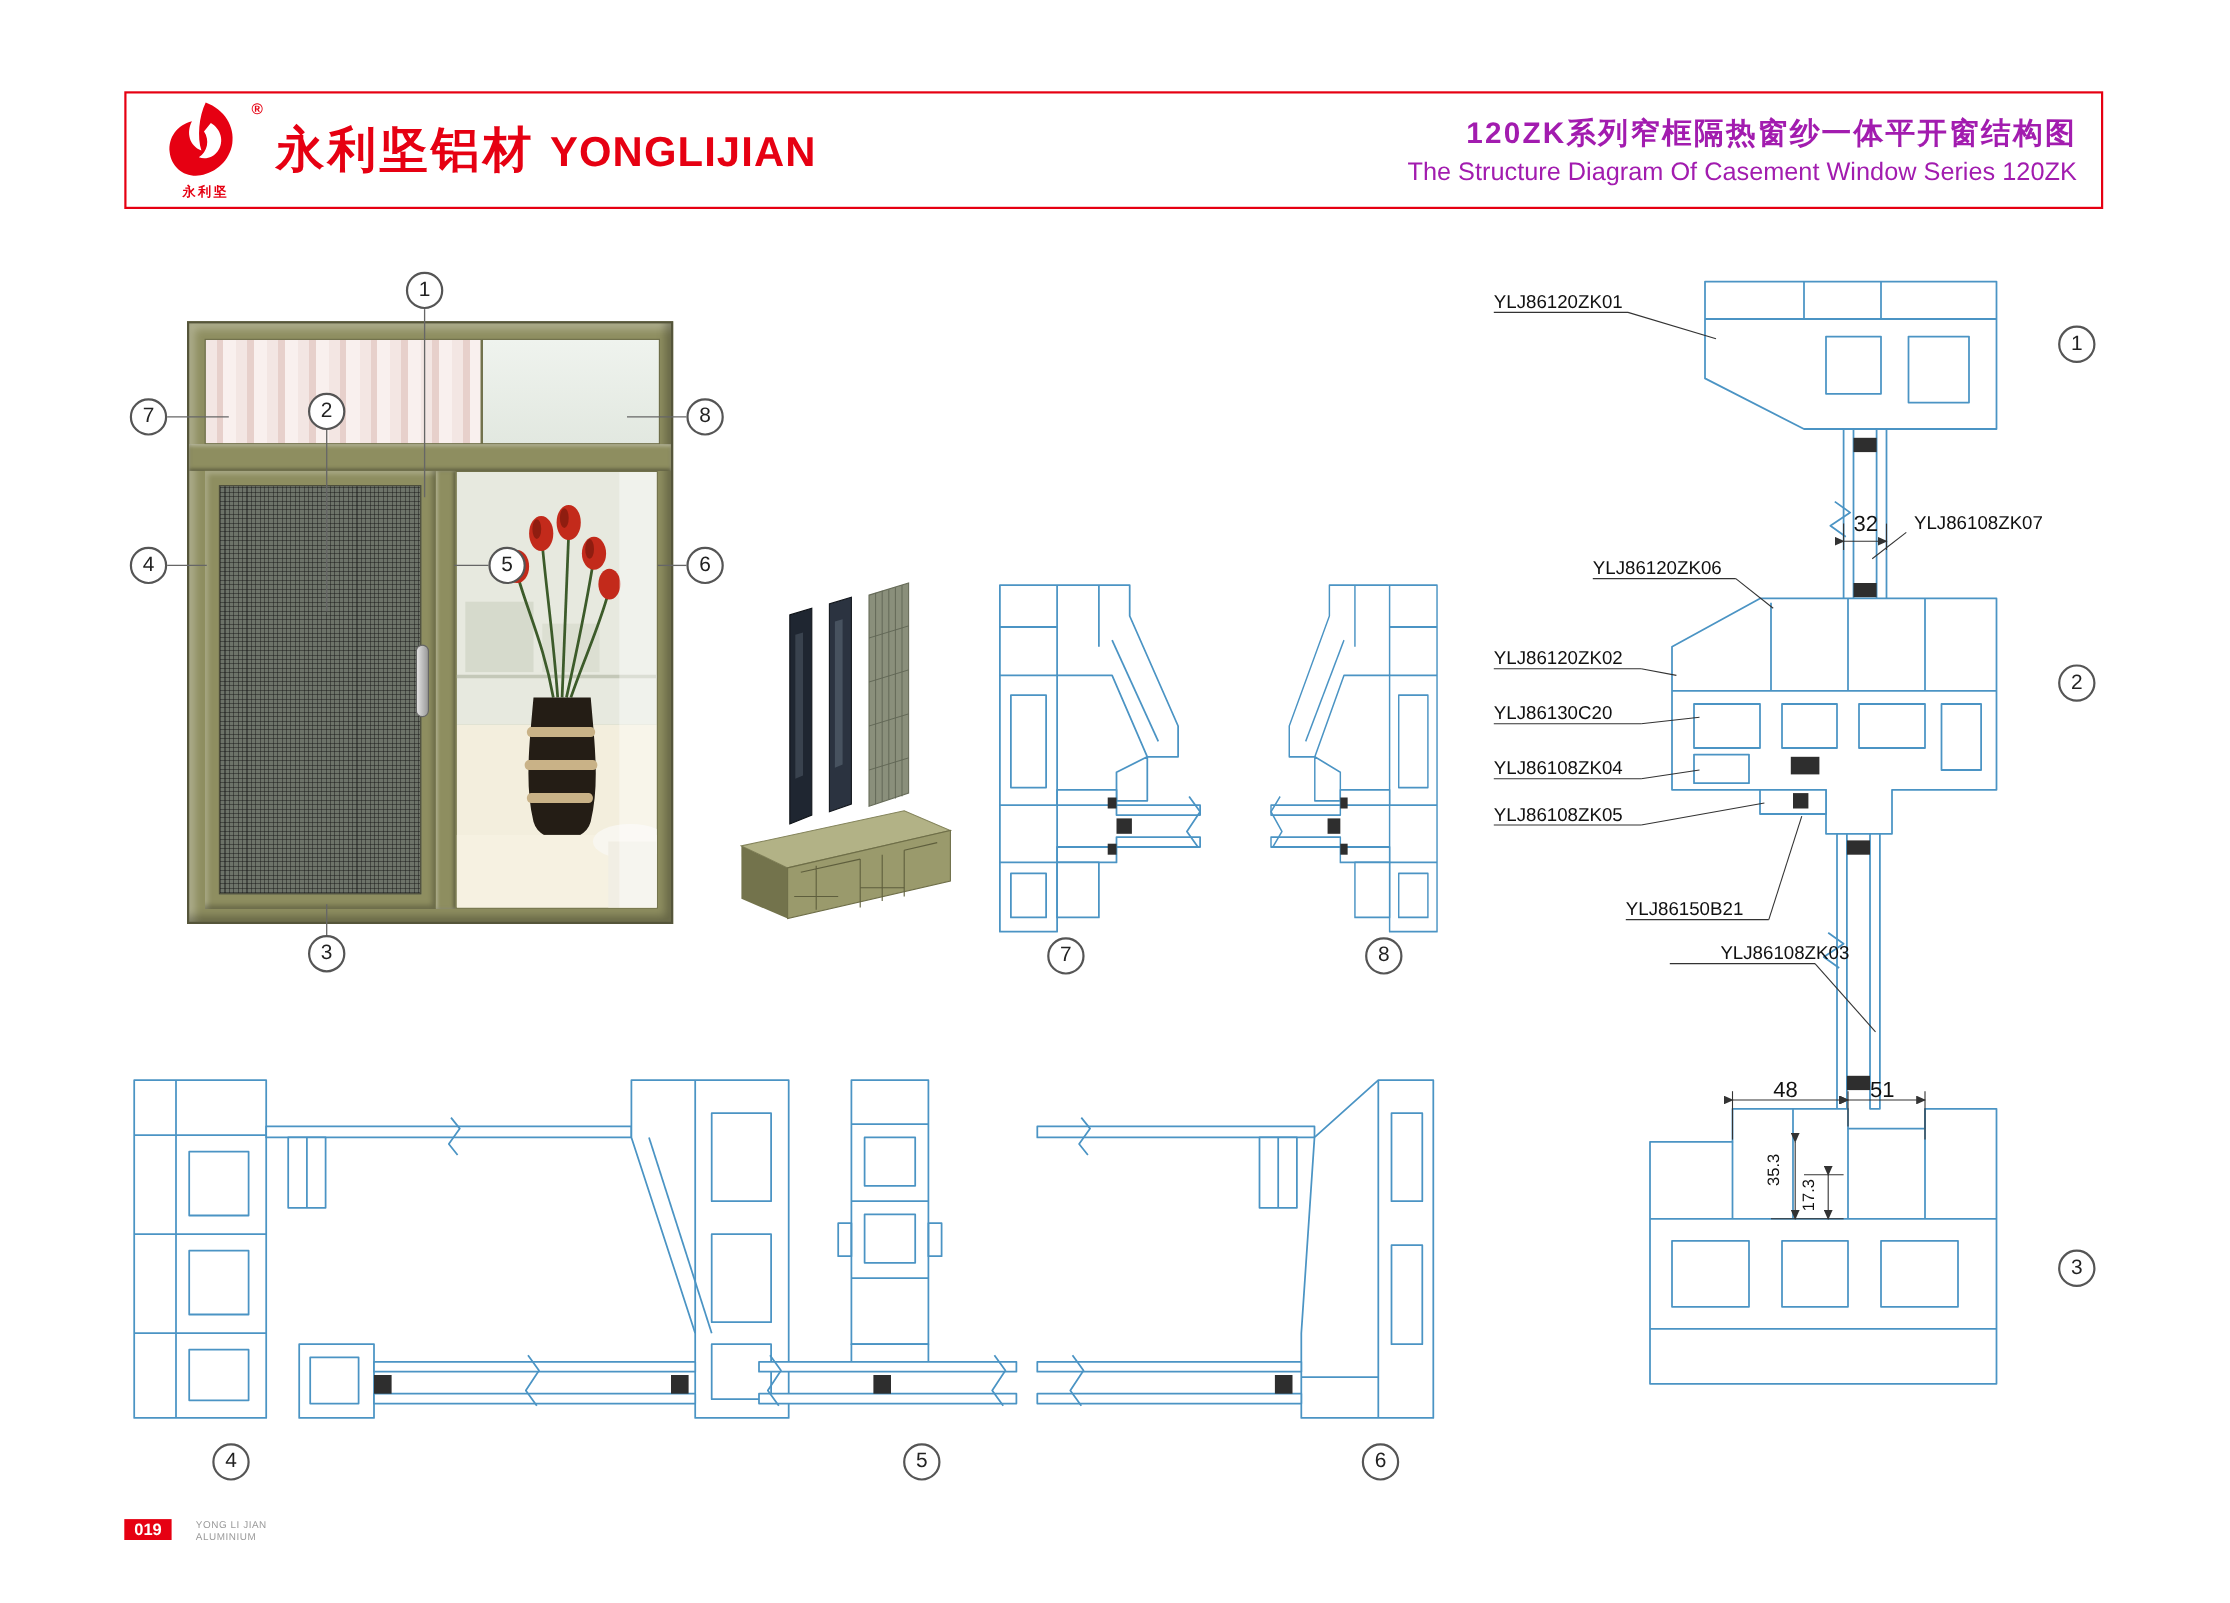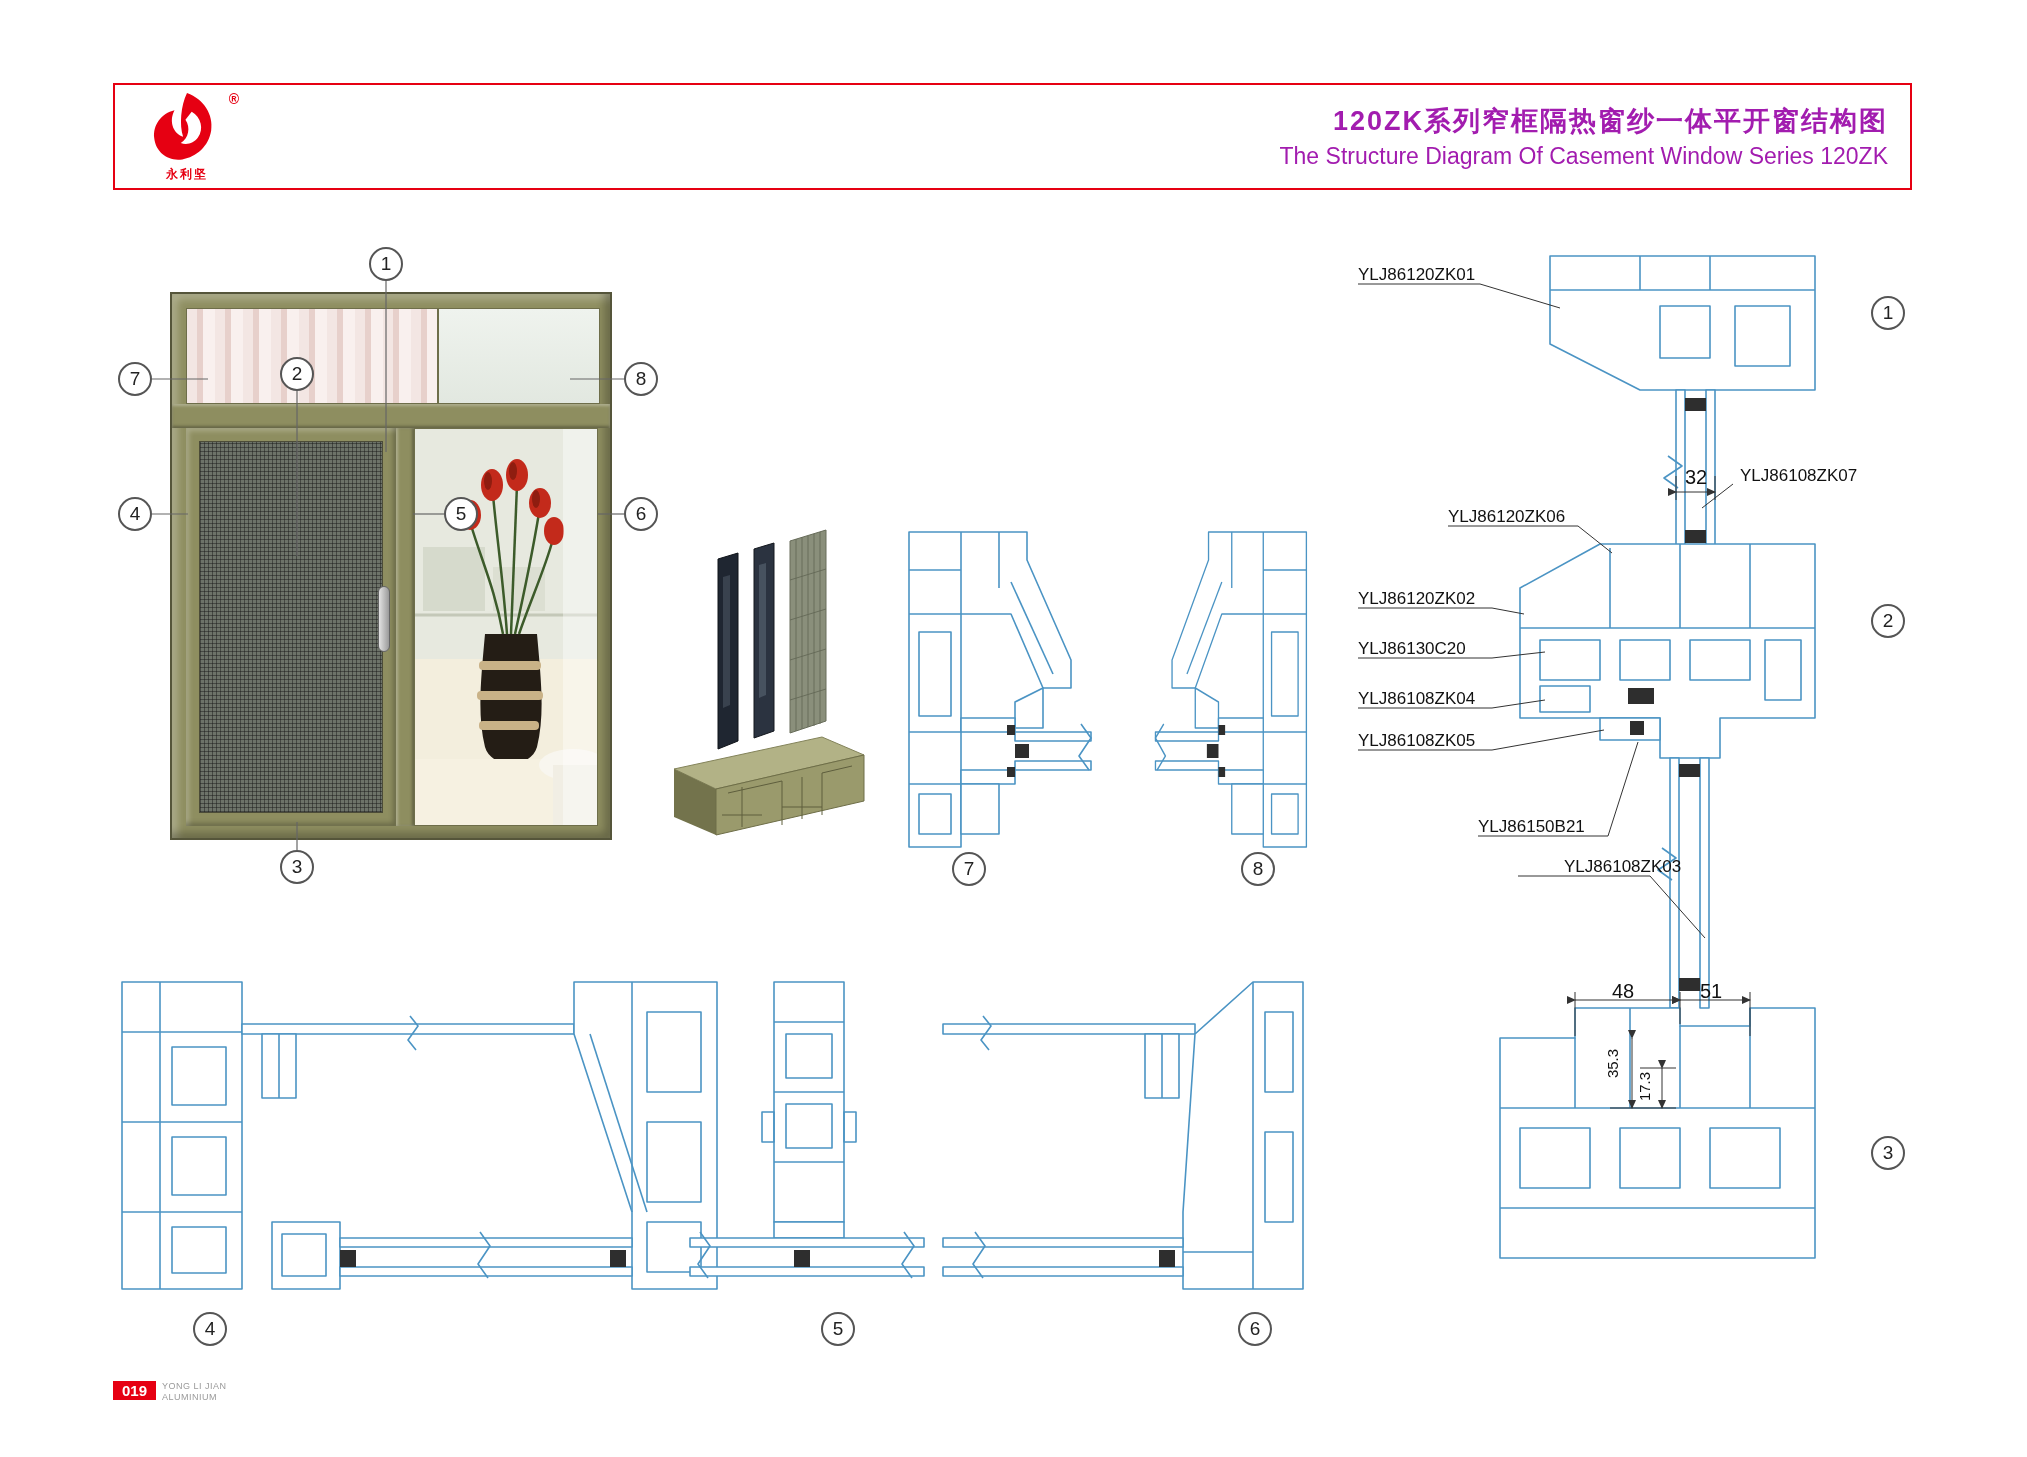--- a/index.html
+++ b/index.html
@@ -35,20 +35,24 @@
 <div class="page">
 
   <div class="header">
     <div class="logo-wrap">
       <svg viewBox="0 0 100 100" width="78" height="78">
         <path d="M50 4 C72 12 84 32 81 52 C78 72 62 86 44 89 C26 92 10 80 8 62 C6 45 17 30 34 26 C27 39 31 55 45 60 C40 45 42 20 50 4 Z" fill="#e60012"></path>
         <path d="M56 28 C68 35 72 50 64 61 C59 68 50 71 42 68 C52 62 55 48 48 38 Z" fill="#ffffff"></path>
       </svg>
       <div class="logo-caption">永利坚</div>
       <div class="reg">®</div>
+    </div>
+    <div class="brand">
+      <span class="brand-cn">永利坚铝材</span>
+      <span class="brand-en">YONGLIJIAN</span>
     </div>
     <div class="titles">
       <div class="t-cn">120ZK系列窄框隔热窗纱一体平开窗结构图</div>
       <div class="t-en">The Structure Diagram Of Casement Window Series 120ZK</div>
     </div>
   </div>
 
   <div class="abs" style="left:170px;top:292px;width:442px;height:548px;background:#8e8e60;border:2px solid #55553a;box-shadow:inset -5px -5px 8px rgba(0,0,0,.28), inset 5px 5px 8px rgba(255,255,255,.30);">
     <div class="abs" style="left:14px;top:14px;width:252px;height:96px;background:repeating-linear-gradient(90deg,#f3e6e3 0 10px,#e7d0cb 10px 16px,#f9f0ee 16px 28px);border:1px solid #6e6e4a;"></div>
     <div class="abs" style="left:266px;top:14px;width:162px;height:96px;background:linear-gradient(180deg,#eff3ee,#e2e8e0);border:1px solid #6e6e4a;"></div>
@@ -353,19 +357,19 @@
   <div class="lbl" style="left:1564px;top:857px;">YLJ86108ZK03</div>
 
   <div class="dimtxt" style="left:1685px;top:466px;">32</div>
   <div class="dimtxt" style="left:1612px;top:980px;">48</div>
   <div class="dimtxt" style="left:1700px;top:980px;">51</div>
   <div class="vdim" style="left:1598px;top:1055px;">35.3</div>
   <div class="vdim" style="left:1630px;top:1078px;">17.3</div>
 
   <div class="abs footer" style="left:113px;top:1381px;display:flex;align-items:flex-start;">
     <div style="background:#e60012;color:#fff;font-weight:bold;font-size:15px;padding:1px 9px;">019</div>
-    <div style="margin-left:6px;color:#9a9a9a;font-size:9px;line-height:1.2;letter-spacing:0.5px;">
+    <div style="margin-left:22px;color:#9a9a9a;font-size:9px;line-height:1.2;letter-spacing:0.5px;">
       <div>YONG LI JIAN</div>
       <div>ALUMINIUM</div>
     </div>
   </div>
 
 </div>
 
 </body></html>

